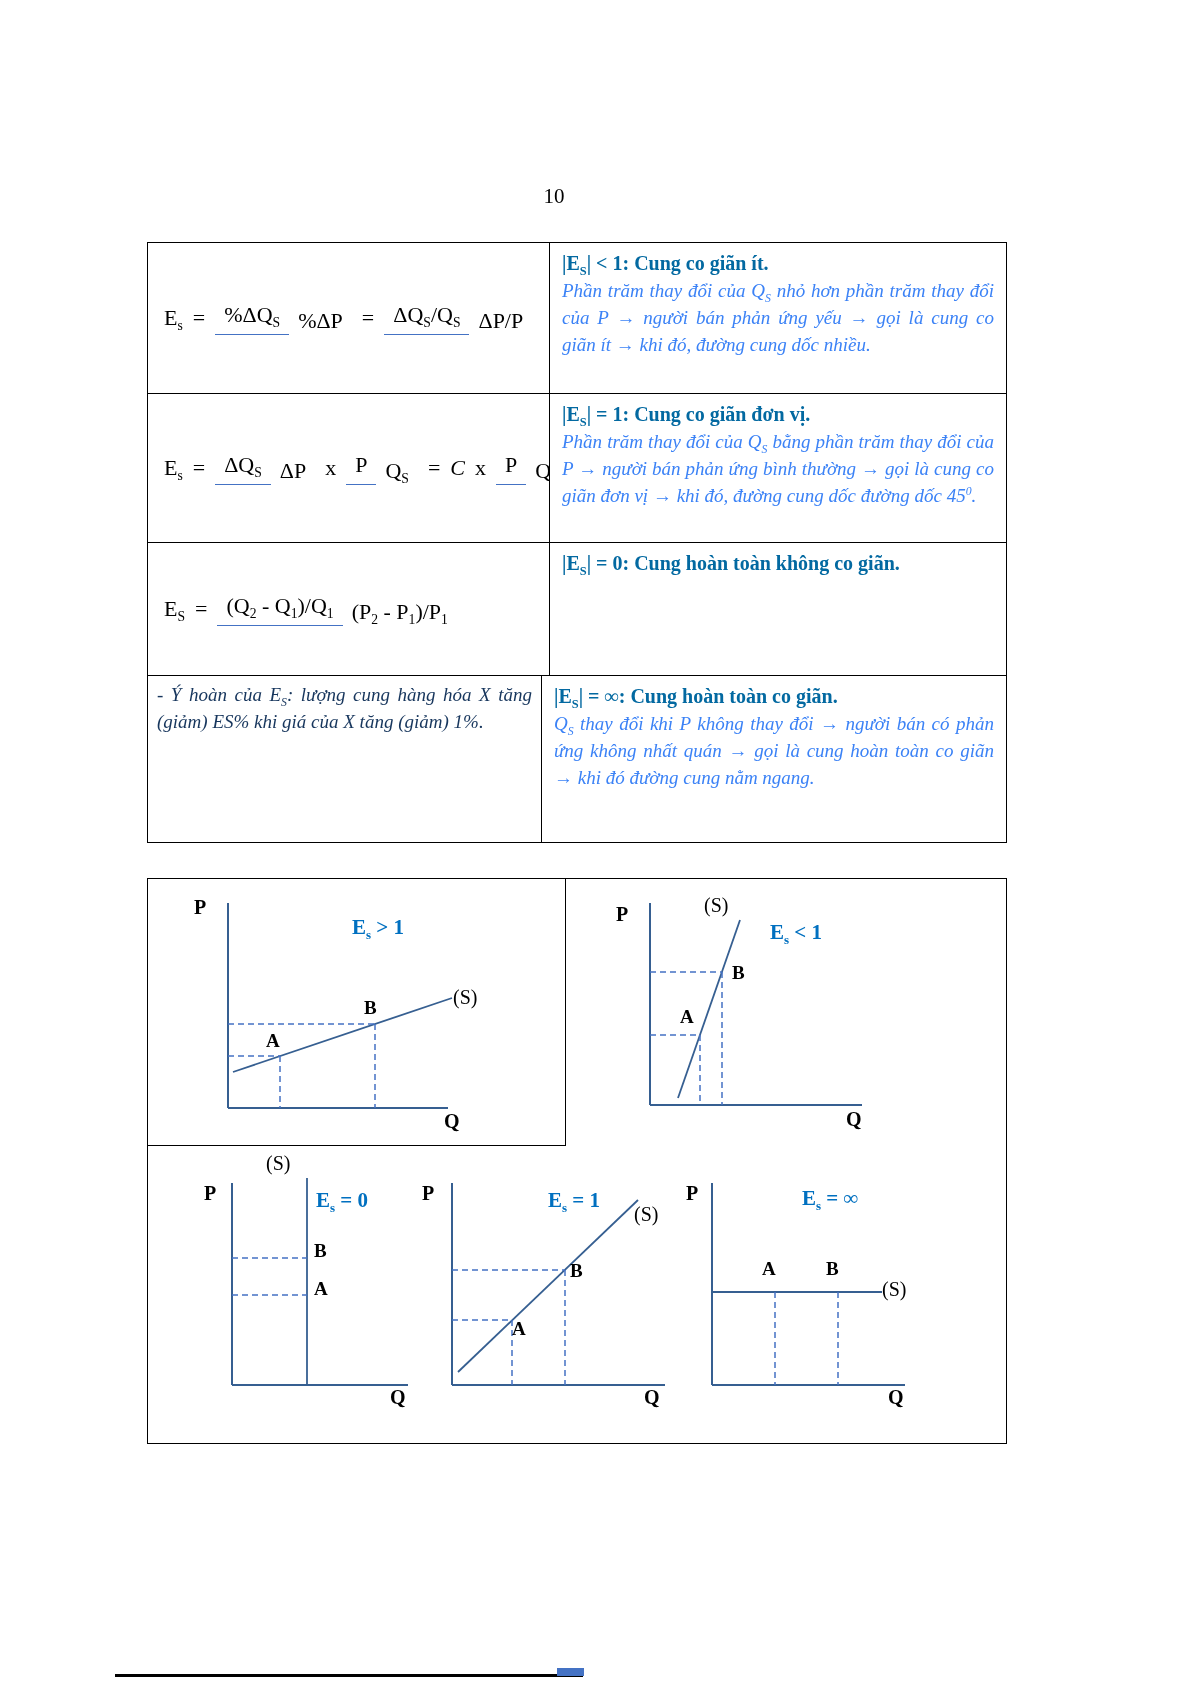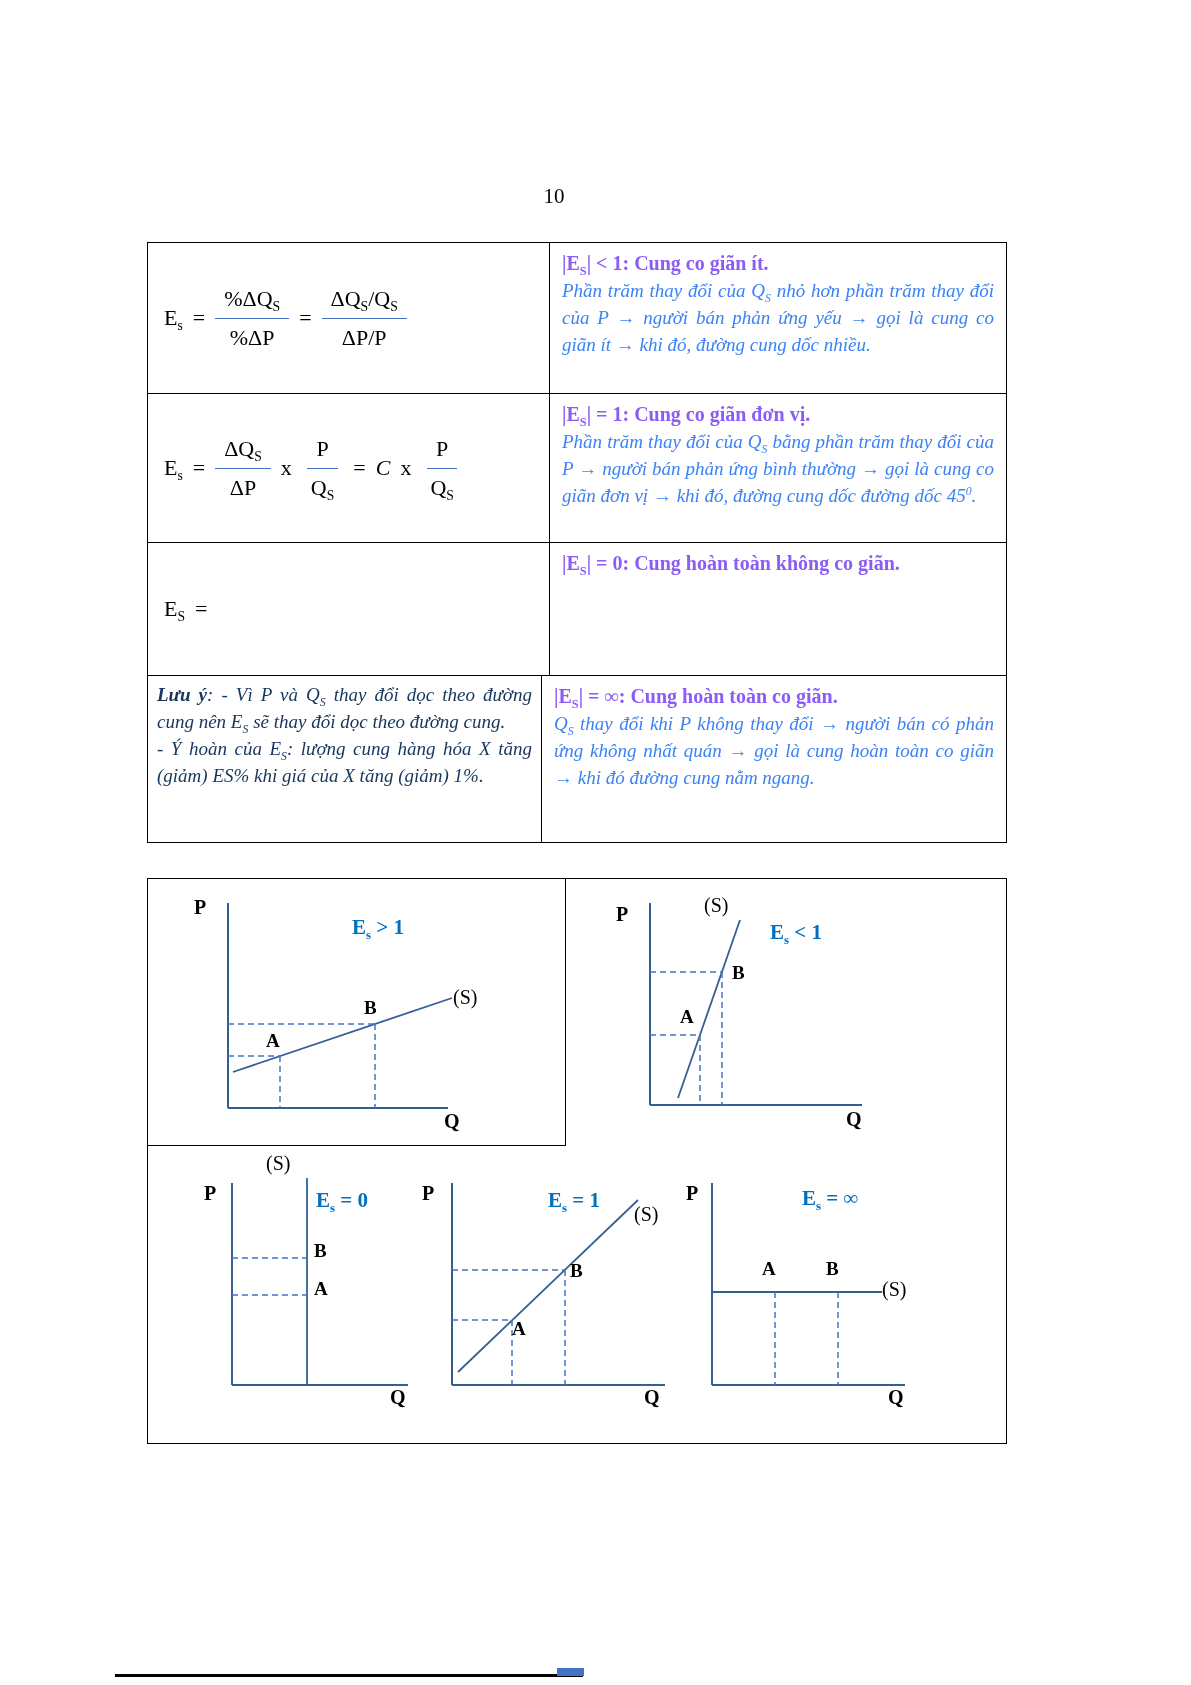--- a/index.html
+++ b/index.html
@@ -13,28 +13,28 @@
   #main-table{left:147px;top:242px;width:858px;border:1.6px solid #000}
   .trow{display:flex;border-top:1.6px solid #000}
   .trow:first-child{border-top:none}
   .r1{height:150px}.r2{height:148px}.r3{height:132px}.r4{height:166px}
   .tleft{width:375px;border-right:1.6px solid #000;display:flex;align-items:center;
          padding:6px 10px 6px 16px;overflow:hidden}
   .tleft.note{display:block;font-style:italic;color:#17365D;font-size:19px;
               line-height:1.42;text-align:justify;padding:6px 9px}
   .tright{flex:1;padding:7px 12px 6px 12px;overflow:hidden}
 
-  .cell-head{font-weight:normal;font-size:20px;line-height:1.35;color:#8b5cf6}
+  .cell-head{font-weight:normal;font-size:20px;line-height:1.35;color:#0369a1}
   .cell-body{font-style:italic;color:#3b82f6;font-size:19px;line-height:1.43;text-align:justify}
   sub{font-size:62%;line-height:0}
   sup{font-size:62%;line-height:0}
 
   
   .formula{display:flex;align-items:center;gap:10px;font-size:22px;white-space:nowrap}
-  .frac{display:inline-flex;flex-direction:column;align-items:center;text-align:center}
+  .frac{display:inline-flex;flex-direction:row;align-items:flex-start;text-align:center}
   .frac .num{padding:0 9px 6px;border-bottom:1.6px solid #4472C4}
   .frac .den{padding:6px 9px 0}
   .fC{font-style:italic}
 
   
   #diagram-box{left:147px;top:878px;width:858px;height:564px;border:1.6px solid #000}
   #div-v{left:565px;top:878px;width:0;height:267px;border-left:1.6px solid #000}
   #div-h{left:147px;top:1145px;width:419px;height:0;border-top:1.6px solid #000}
   #charts-svg{left:147px;top:878px}
   .axis{stroke:#365F91;stroke-width:2;fill:none}
@@ -106,30 +106,33 @@
       <div class="cell-head"><b><span>|E</span><sub>S</sub><span>| = 1: </span><span>Cung co giãn đơn vị</span><span>.</span></b></div>
       <div class="cell-body"><span>Phần trăm thay đổi của Q</span><sub>S</sub><span> bằng phần trăm thay đổi của P → người bán phản ứng bình thường → gọi là cung co giãn đơn vị → khi đó, đường cung dốc đường dốc 45</span><sup>0</sup><span>.</span></div>
     </div>
   </div>
 
   <div class="trow r3">
     <div class="tleft">
       <div class="formula">
         <span><span>E</span><sub>S</sub></span>
         <span>=</span>
+        <span class="frac">
+          <span class="num"><span>(Q</span><sub>2</sub><span> - Q</span><sub>1</sub><span>)/Q</span><sub>1</sub></span>
+          <span class="den"><span>(P</span><sub>2</sub><span> - P</span><sub>1</sub><span>)/P</span><sub>1</sub></span>
+        </span>
       </div>
     </div>
     <div class="tright">
       <div class="cell-head"><b><span>|E</span><sub>S</sub><span>| = 0: </span><span>Cung hoàn toàn không co giãn</span><span>.</span></b></div>
     </div>
   </div>
 
   <div class="trow r4">
     <div class="tleft note">
-      <div><b><span>Lưu ý</span></b><span>: - Vì P và Q</span><sub>S</sub><span> thay đổi dọc theo đường cung nên E</span><sub>S</sub><span> sẽ thay đổi dọc theo đường cung.</span></div>
       <div><span>- Ý hoàn của E</span><sub>S</sub><span>: lượng cung hàng hóa X tăng (giảm) ES% khi giá của X tăng (giảm) 1%.</span></div>
     </div>
     <div class="tright">
       <div class="cell-head"><b><span>|E</span><sub>S</sub><span>| = ∞: </span><span>Cung hoàn toàn co giãn</span><span>.</span></b></div>
       <div class="cell-body"><span>Q</span><sub>S</sub><span> thay đổi khi P không thay đổi → người bán có phản ứng không nhất quán → gọi là cung hoàn toàn co giãn → khi đó đường cung nằm ngang.</span></div>
     </div>
   </div>
 </div>
 
 <div id="diagram-box" class="abs"></div>

